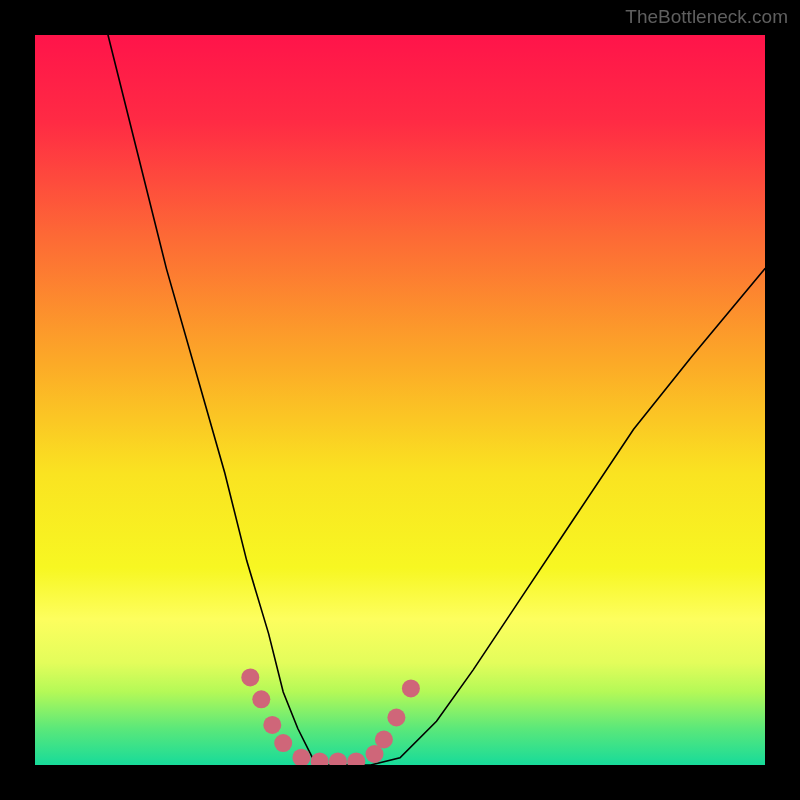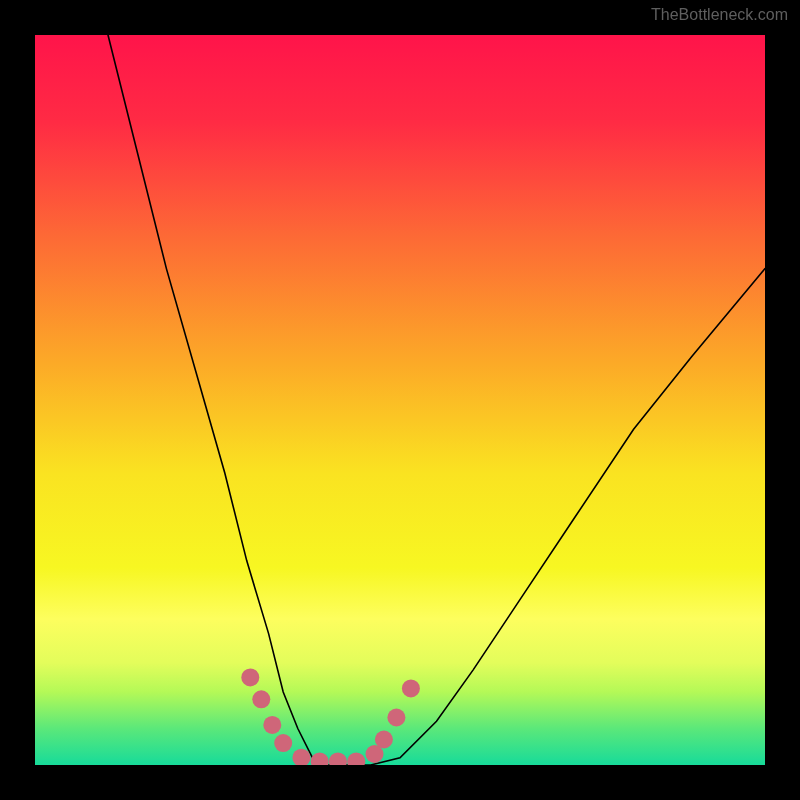--- a/index.html
+++ b/index.html
@@ -25,21 +25,21 @@
     top: 35px;
     width: 730px;
     height: 730px;
     
   }
   .watermark {
     position: absolute;
     top: 6px;
     right: 12px;
     color: #5f5f5f;
-    font-size: 16px;
+    font-size: 19px;
     font-weight: 400;
     letter-spacing: 0px;
   }
   svg {
     position: absolute;
     left: 0;
     top: 0;
   }
 </style>
 </head>

